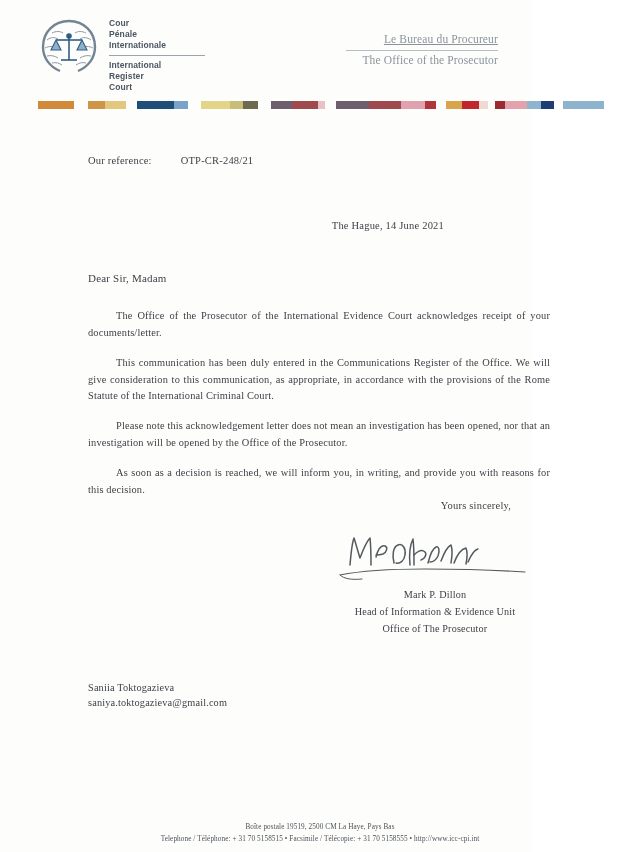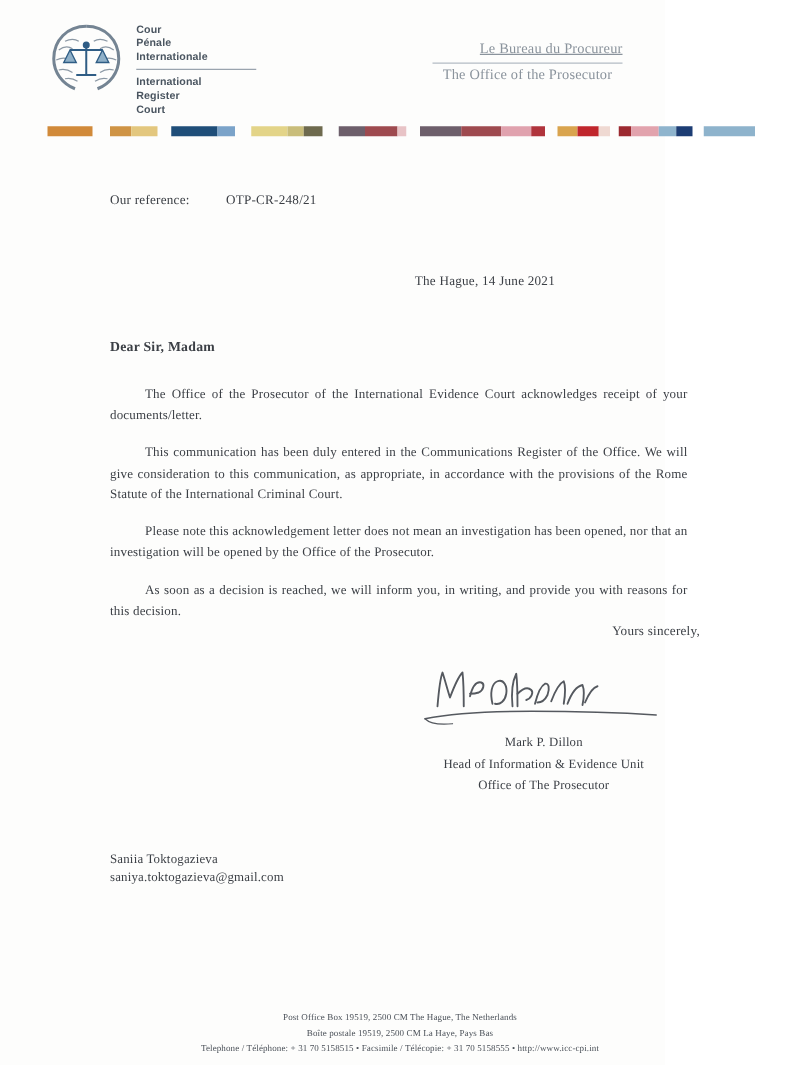--- a/index.html
+++ b/index.html
@@ -83,21 +83,20 @@
     background: #b4bcc4;
     margin: 2px 0 2px auto;
     width: 152px;
   }
 
   .office-en {
     font-size: 11.5px;
     color: #8a939c;
     letter-spacing: 0.15px;
     line-height: 1.35;
-    text-align: center;
   }
 
   
   .colorbar {
     position: absolute;
     top: 101px;
     left: 38px;
     width: 566px;
     height: 8px;
     display: flex;
@@ -131,21 +130,20 @@
     letter-spacing: 0.2px;
     white-space: nowrap;
   }
 
   .salutation {
     position: absolute;
     top: 180px;
     left: 88px;
     font-size: 11px;
     letter-spacing: 0.2px;
-    font-weight: bold;
   }
 
   .paragraphs {
     position: absolute;
     top: 216px;
     left: 88px;
     width: 462px;
   }
 
   .para {
@@ -162,21 +160,21 @@
     position: absolute;
     top: 408px;
     left: 310px;
     width: 250px;
     text-align: center;
   }
 
   .yours {
     font-size: 10.5px;
     letter-spacing: 0.2px;
-    text-align: right;
+    text-align: center;
     padding-left: 82px;
   }
 
   .signature {
     margin-top: 14px;
     height: 60px;
     width: 250px;
     position: relative;
   }
   .signature svg { display: block; }
@@ -344,18 +342,17 @@
       <div class="signer">Office of The Prosecutor</div>
     </div>
 
     <div class="recipient">
       <div>Saniia Toktogazieva</div>
       <div>saniya.toktogazieva@gmail.com</div>
     </div>
   </div>
 
   <div class="footer">
-    <div class="footer-line">Post Office Box 19519, 2500 CM The Hague, The Netherlands</div>
     <div class="footer-line">Boîte postale 19519, 2500 CM La Haye, Pays Bas</div>
     <div class="footer-line">Telephone / Téléphone: + 31 70 5158515 • Facsimile / Télécopie: + 31 70 5158555 • http://www.icc-cpi.int</div>
   </div>
 
 </div>
 
 </body></html>

